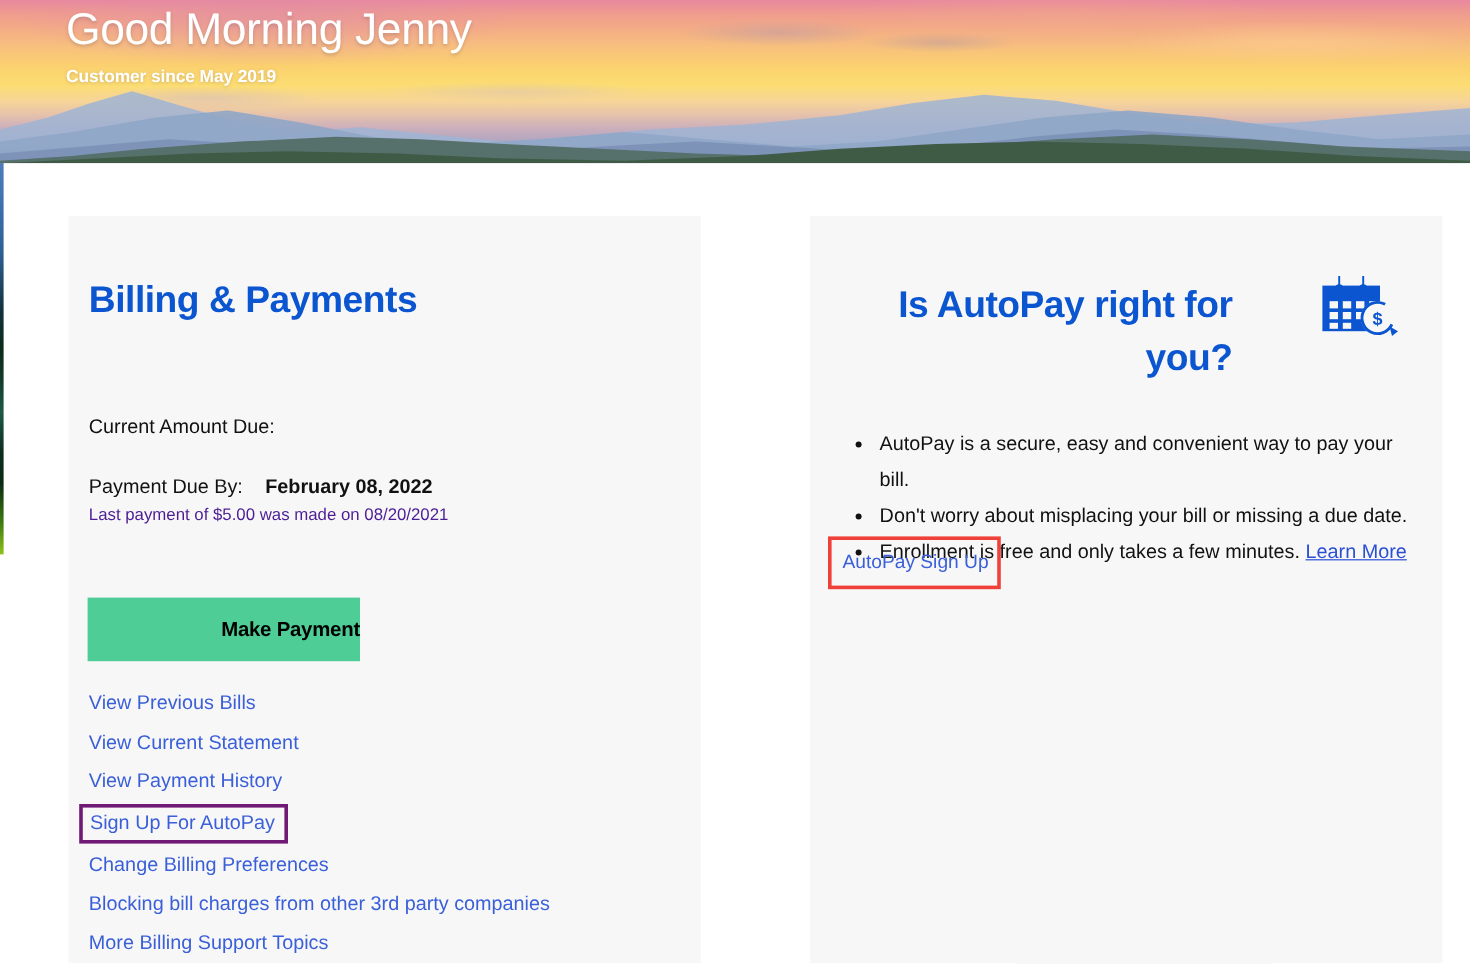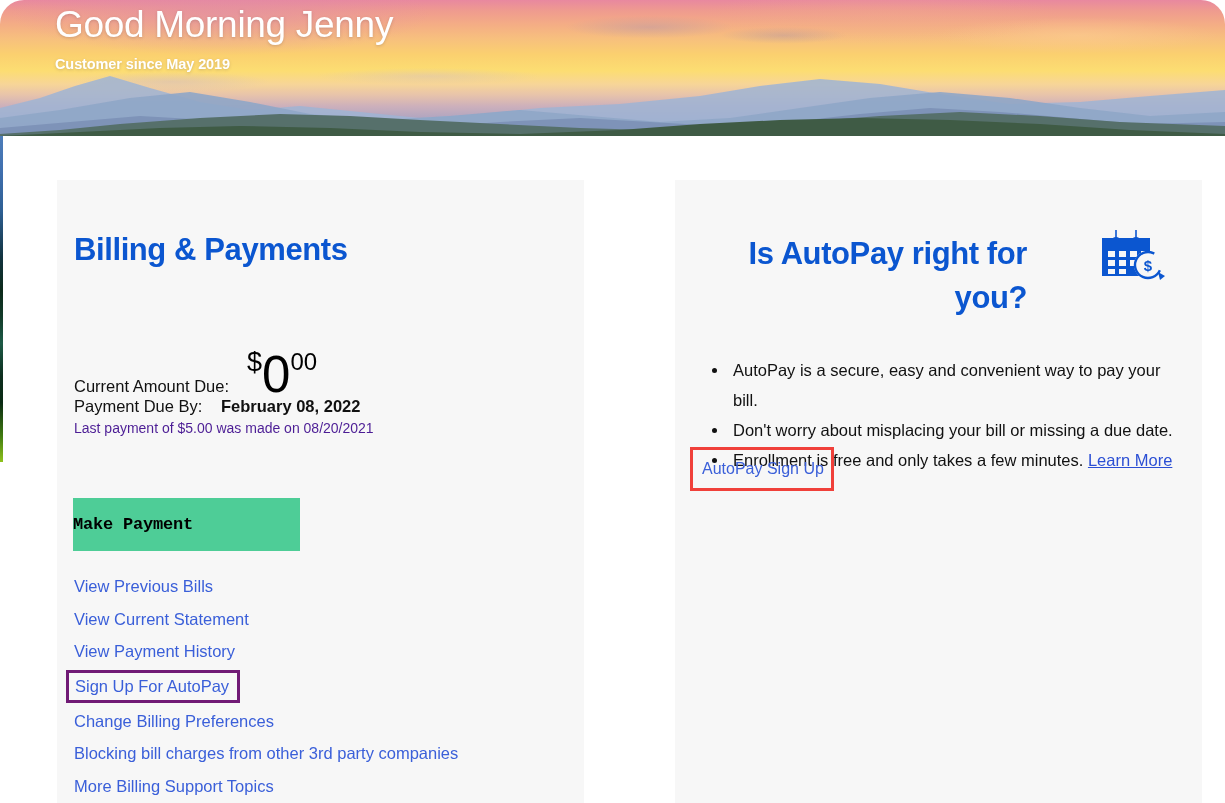--- a/index.html
+++ b/index.html
@@ -9,21 +9,20 @@
     width: 1225px; height: 803px;
     background: #ffffff;
     font-family: "Liberation Sans", sans-serif;
     overflow: hidden;
   }
   #page {
     position: relative;
     width: 1225px; height: 803px;
     background: #ffffff;
     overflow: hidden;
-    border-radius: 24px;
   }
 
   
   .edge-sliver {
     position: absolute;
     left: 0; top: 132px;
     width: 3px; height: 330px;
     background: linear-gradient(to bottom,
       #4f7fbb 0%, #3f6fae 12%, #2e5f93 24%, #12333f 38%,
       #0c2a1a 48%, #123b2a 56%, #1d5a46 64%, #0d2e1f 74%,
@@ -165,28 +164,28 @@
     color: #4c1d95;
   }
 
   .pay-button {
     position: absolute;
     left: 16px; top: 318px;
     width: 227px; height: 53px;
     background: #4ecd97;
     color: #000000;
     border: none;
-    font-family: Liberation Mono, monospace;
+    font-family: Liberation Sans, sans-serif;
     font-size: 17px;
     font-weight: 700;
     letter-spacing: -0.2px;
     cursor: pointer;
     line-height: 53px;
     padding: 0;
-    text-align: left;
+    text-align: right;
   }
 
   .link-list {
     position: absolute;
     left: 17px; top: 392px;
     list-style: none;
     margin: 0; padding: 0;
     width: 470px;
   }
   .link-list li { margin: 0 0 4px 0; padding: 0; }
@@ -268,23 +267,20 @@
       <p class="customer-since">Customer since May 2019</p>
     </div>
   </div>
 
   <section class="card" id="billing-card">
     <div class="card-inner">
       <h2 class="card-title">Billing &amp; Payments</h2>
 
       <div class="amount-row">
         <span class="amount-label">Current Amount Due:</span>
-        <span class="amount-value">
-          <span class="amt-dollar">$</span><span class="amt-main">0</span><span class="amt-cents">00</span>
-        </span>
       </div>
 
       <div class="due-row">
         <span class="due-label">Payment Due By:</span>
         <span class="due-date">February 08, 2022</span>
       </div>
 
       <div class="last-payment">Last payment of $5.00 was made on 08/20/2021</div>
 
       <button class="pay-button">Make Payment</button>

